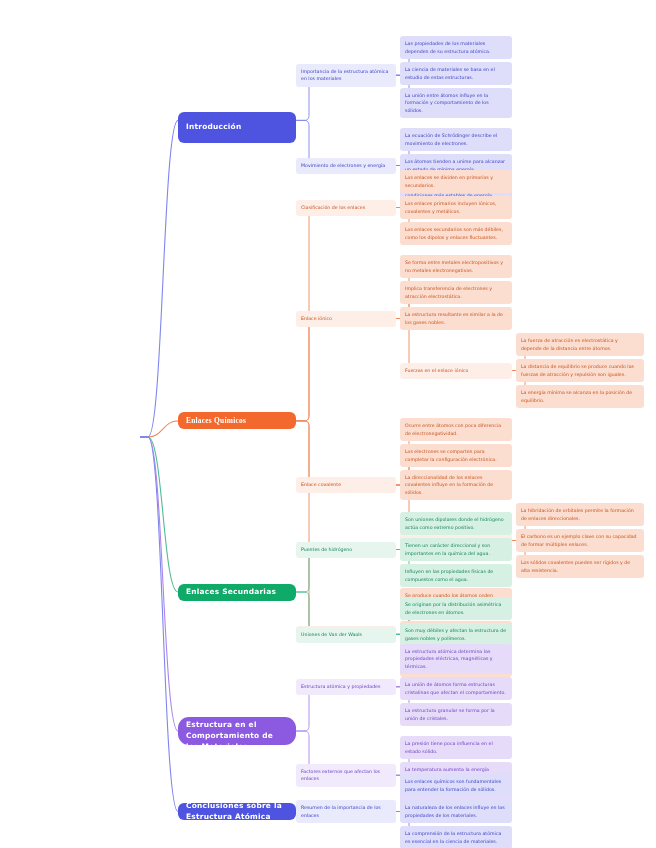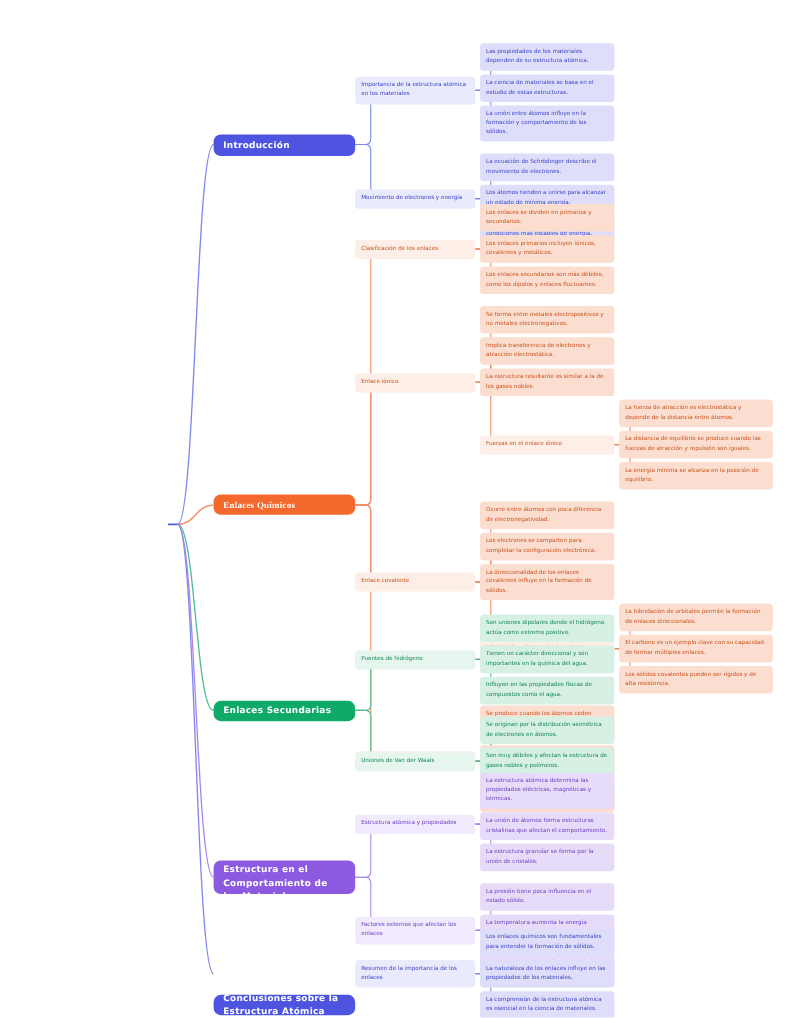--- a/index.html
+++ b/index.html
@@ -113,21 +113,21 @@
       <path d="M 148 437 C 163 437, 163 811.5, 178 811.5" fill="none" stroke="#7f86ee" stroke-width="1.1"></path>
     </svg>
     <div class="node leaf f-blue" style="left: 400px; top: 36px; width: 112px; height: 23px;">Las propiedades de los materiales dependen de su estructura atómica.</div>
     <div class="node leaf f-blue" style="left: 400px; top: 62px; width: 112px; height: 23px;">La ciencia de materiales se basa en el estudio de estas estructuras.</div>
     <div class="node leaf f-blue" style="left: 400px; top: 88px; width: 112px; height: 30px;">La unión entre átomos influye en la formación y comportamiento de los sólidos.</div>
     <div class="node leaf p-blue" style="left: 296px; top: 63.75px; width: 100px; height: 23px;">Importancia de la estructura atómica en los materiales</div>
     <div class="node leaf f-blue" style="left: 400px; top: 128px; width: 112px; height: 23px;">La ecuación de Schrödinger describe el movimiento de electrones.</div>
     <div class="node leaf f-blue" style="left: 400px; top: 154px; width: 112px; height: 23px;">Los átomos tienden a unirse para alcanzar un estado de mínima energía.</div>
     <div class="node leaf f-blue" style="left: 400px; top: 180px; width: 112px; height: 23px;">La unión de átomos se produce en condiciones más estables de energía.</div>
     <div class="node leaf p-blue" style="left: 296px; top: 157.5px; width: 100px; height: 16px;">Movimiento de electrones y energía</div>
-    <div class="node l1 t-blue" style="left: 178px; top: 111.875px; width: 118px; height: 18px;">Introducción</div>
+    <div class="node l1 t-blue" style="left: 178px; top: 111.875px; width: 118px; height: 31px;">Introducción</div>
     <div class="node leaf f-orange" style="left: 400px; top: 170px; width: 112px; height: 23px;">Los enlaces se dividen en primarios y secundarios.</div>
     <div class="node leaf f-orange" style="left: 400px; top: 196px; width: 112px; height: 23px;">Los enlaces primarios incluyen iónicos, covalentes y metálicos.</div>
     <div class="node leaf f-orange" style="left: 400px; top: 222px; width: 112px; height: 23px;">Los enlaces secundarios son más débiles, como los dipolos y enlaces fluctuantes.</div>
     <div class="node leaf p-orange" style="left: 296px; top: 199.5px; width: 100px; height: 16px;">Clasificación de los enlaces</div>
     <div class="node leaf f-orange" style="left: 400px; top: 255px; width: 112px; height: 23px;">Se forma entre metales electropositivos y no metales electronegativos.</div>
     <div class="node leaf f-orange" style="left: 400px; top: 281px; width: 112px; height: 23px;">Implica transferencia de electrones y atracción electrostática.</div>
     <div class="node leaf f-orange" style="left: 400px; top: 307px; width: 112px; height: 23px;">La estructura resultante es similar a la de los gases nobles.</div>
     <div class="node leaf f-orange" style="left: 516px; top: 333px; width: 128px; height: 23px;">La fuerza de atracción es electrostática y depende de la distancia entre átomos.</div>
     <div class="node leaf f-orange" style="left: 516px; top: 359px; width: 128px; height: 23px;">La distancia de equilibrio se produce cuando las fuerzas de atracción y repulsión son iguales.</div>
     <div class="node leaf f-orange" style="left: 516px; top: 385px; width: 128px; height: 23px;">La energía mínima se alcanza en la posición de equilibrio.</div>
@@ -156,19 +156,19 @@
     <div class="node leaf p-green" style="left: 296px; top: 626.5px; width: 100px; height: 16px;">Uniones de Van der Waals</div>
     <div class="node l1 t-green" style="left: 178px; top: 583.5px; width: 118px; height: 17px;">Enlaces Secundarias</div>
     <div class="node leaf f-purple" style="left: 400px; top: 644px; width: 112px; height: 30px;">La estructura atómica determina las propiedades eléctricas, magnéticas y térmicas.</div>
     <div class="node leaf f-purple" style="left: 400px; top: 677px; width: 112px; height: 23px;">La unión de átomos forma estructuras cristalinas que afectan el comportamiento.</div>
     <div class="node leaf f-purple" style="left: 400px; top: 703px; width: 112px; height: 23px;">La estructura granular se forma por la unión de cristales.</div>
     <div class="node leaf p-purple" style="left: 296px; top: 678.75px; width: 100px; height: 16px;">Estructura atómica y propiedades</div>
     <div class="node leaf f-purple" style="left: 400px; top: 736px; width: 112px; height: 23px;">La presión tiene poca influencia en el estado sólido.</div>
     <div class="node leaf f-purple" style="left: 400px; top: 762px; width: 112px; height: 23px;">La temperatura aumenta la energía cinética y puede romper enlaces.</div>
     <div class="node leaf f-purple" style="left: 400px; top: 788px; width: 112px; height: 30px;">La estabilidad de los sólidos iónicos depende de la geometría y carga de los iones.</div>
     <div class="node leaf p-purple" style="left: 296px; top: 763.75px; width: 100px; height: 23px;">Factores externos que afectan los enlaces</div>
-    <div class="node l1 t-purple" style="left: 178px; top: 717px; width: 118px; height: 28px;">Influencia de la Estructura en el Comportamiento de los Materiales</div>
+    <div class="node l1 t-purple" style="left: 178px; top: 717px; width: 118px; height: 28px; border-radius: 11px;">Influencia de la Estructura en el Comportamiento de los Materiales</div>
     <div class="node leaf f-blue" style="left: 400px; top: 774px; width: 112px; height: 23px;">Los enlaces químicos son fundamentales para entender la formación de sólidos.</div>
     <div class="node leaf f-blue" style="left: 400px; top: 800px; width: 112px; height: 23px;">La naturaleza de los enlaces influye en las propiedades de los materiales.</div>
     <div class="node leaf f-blue" style="left: 400px; top: 826px; width: 112px; height: 23px;">La comprensión de la estructura atómica es esencial en la ciencia de materiales.</div>
     <div class="node leaf p-blue" style="left: 296px; top: 800px; width: 100px; height: 23px;">Resumen de la importancia de los enlaces</div>
-    <div class="node l1 t-blue" style="left: 178px; top: 803px; width: 118px; height: 17px; margin-top: 26px;">Conclusiones sobre la Estructura Atómica</div>
+    <div class="node l1 t-blue" style="left: 178px; top: 803px; width: 118px; height: 17px;">Conclusiones sobre la Estructura Atómica</div>
   </div>
 
 </body></html>

